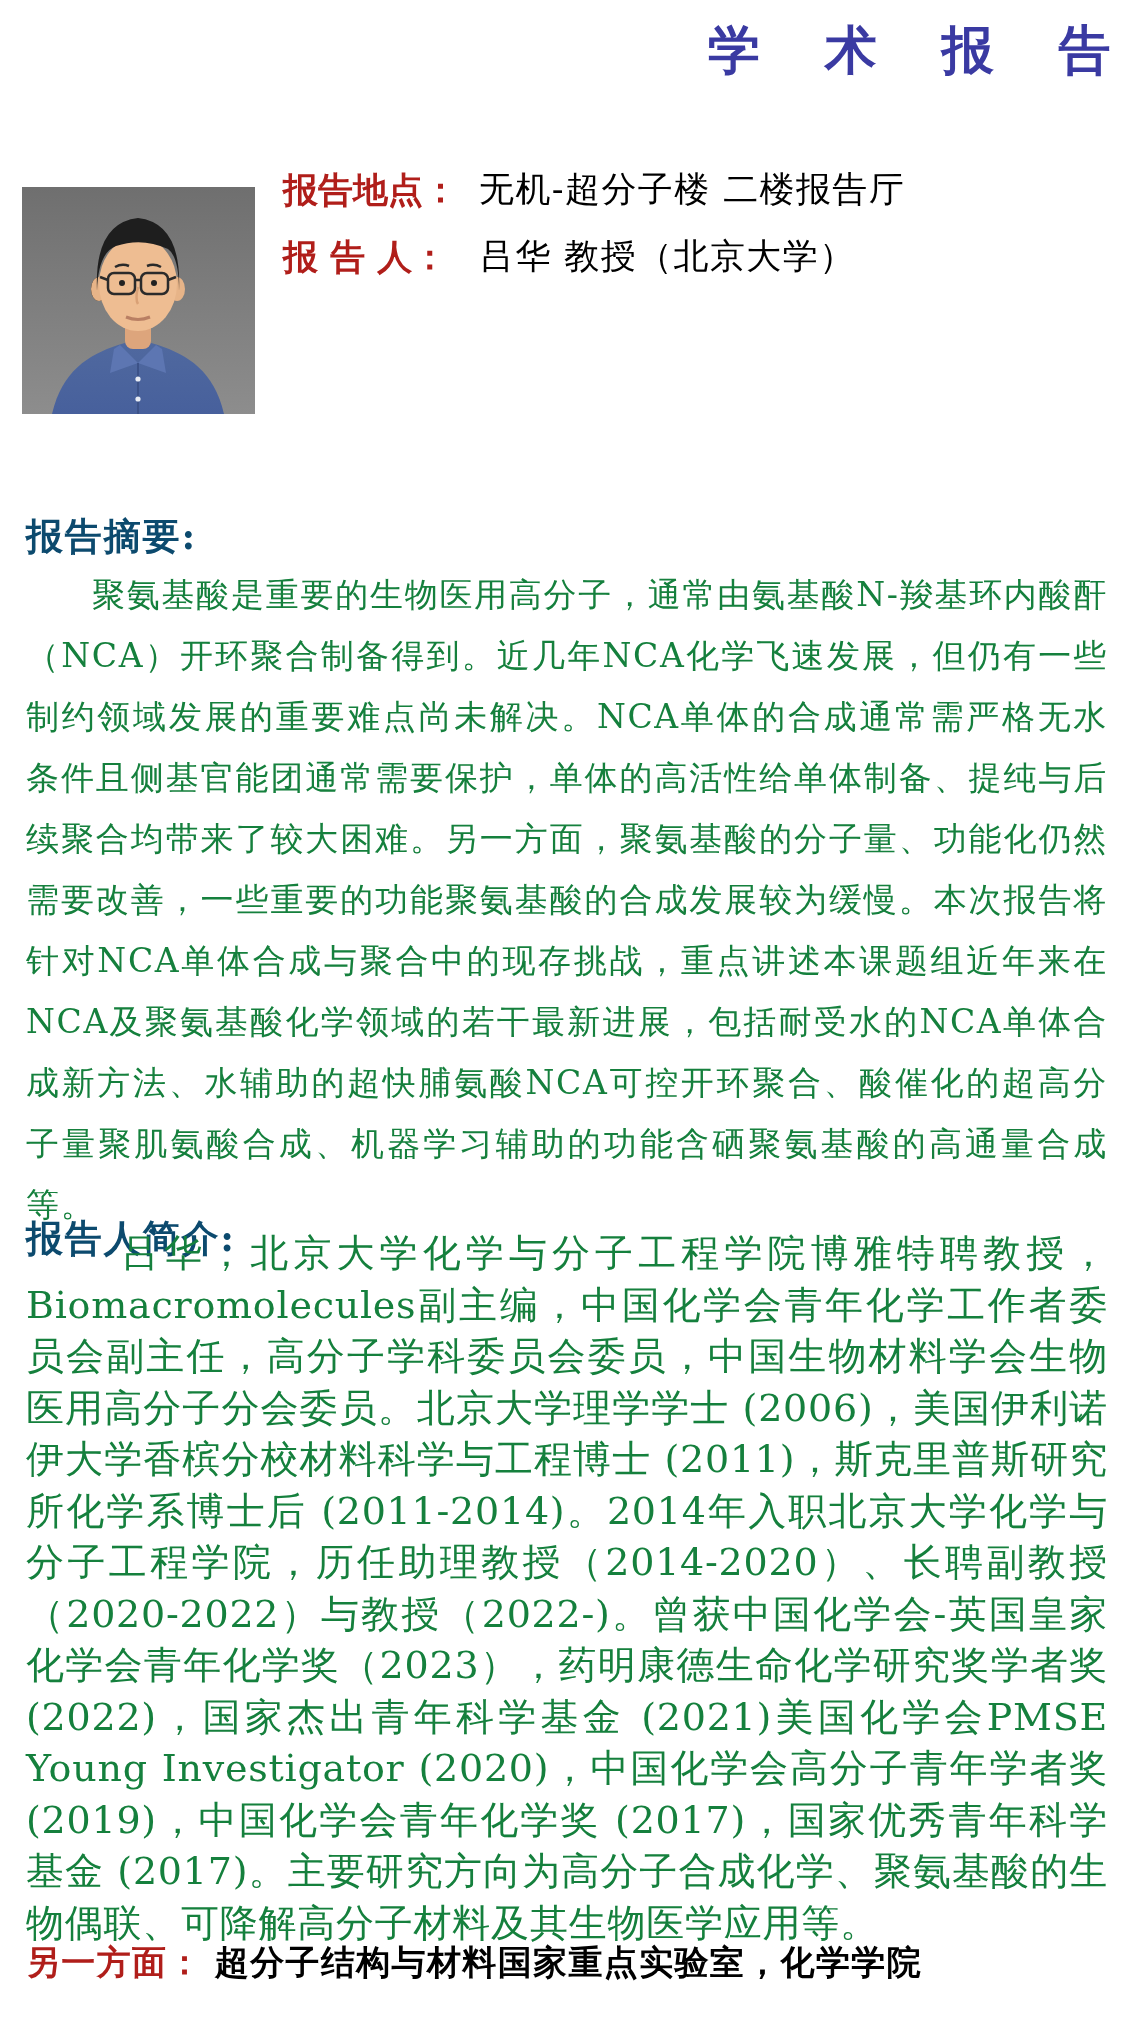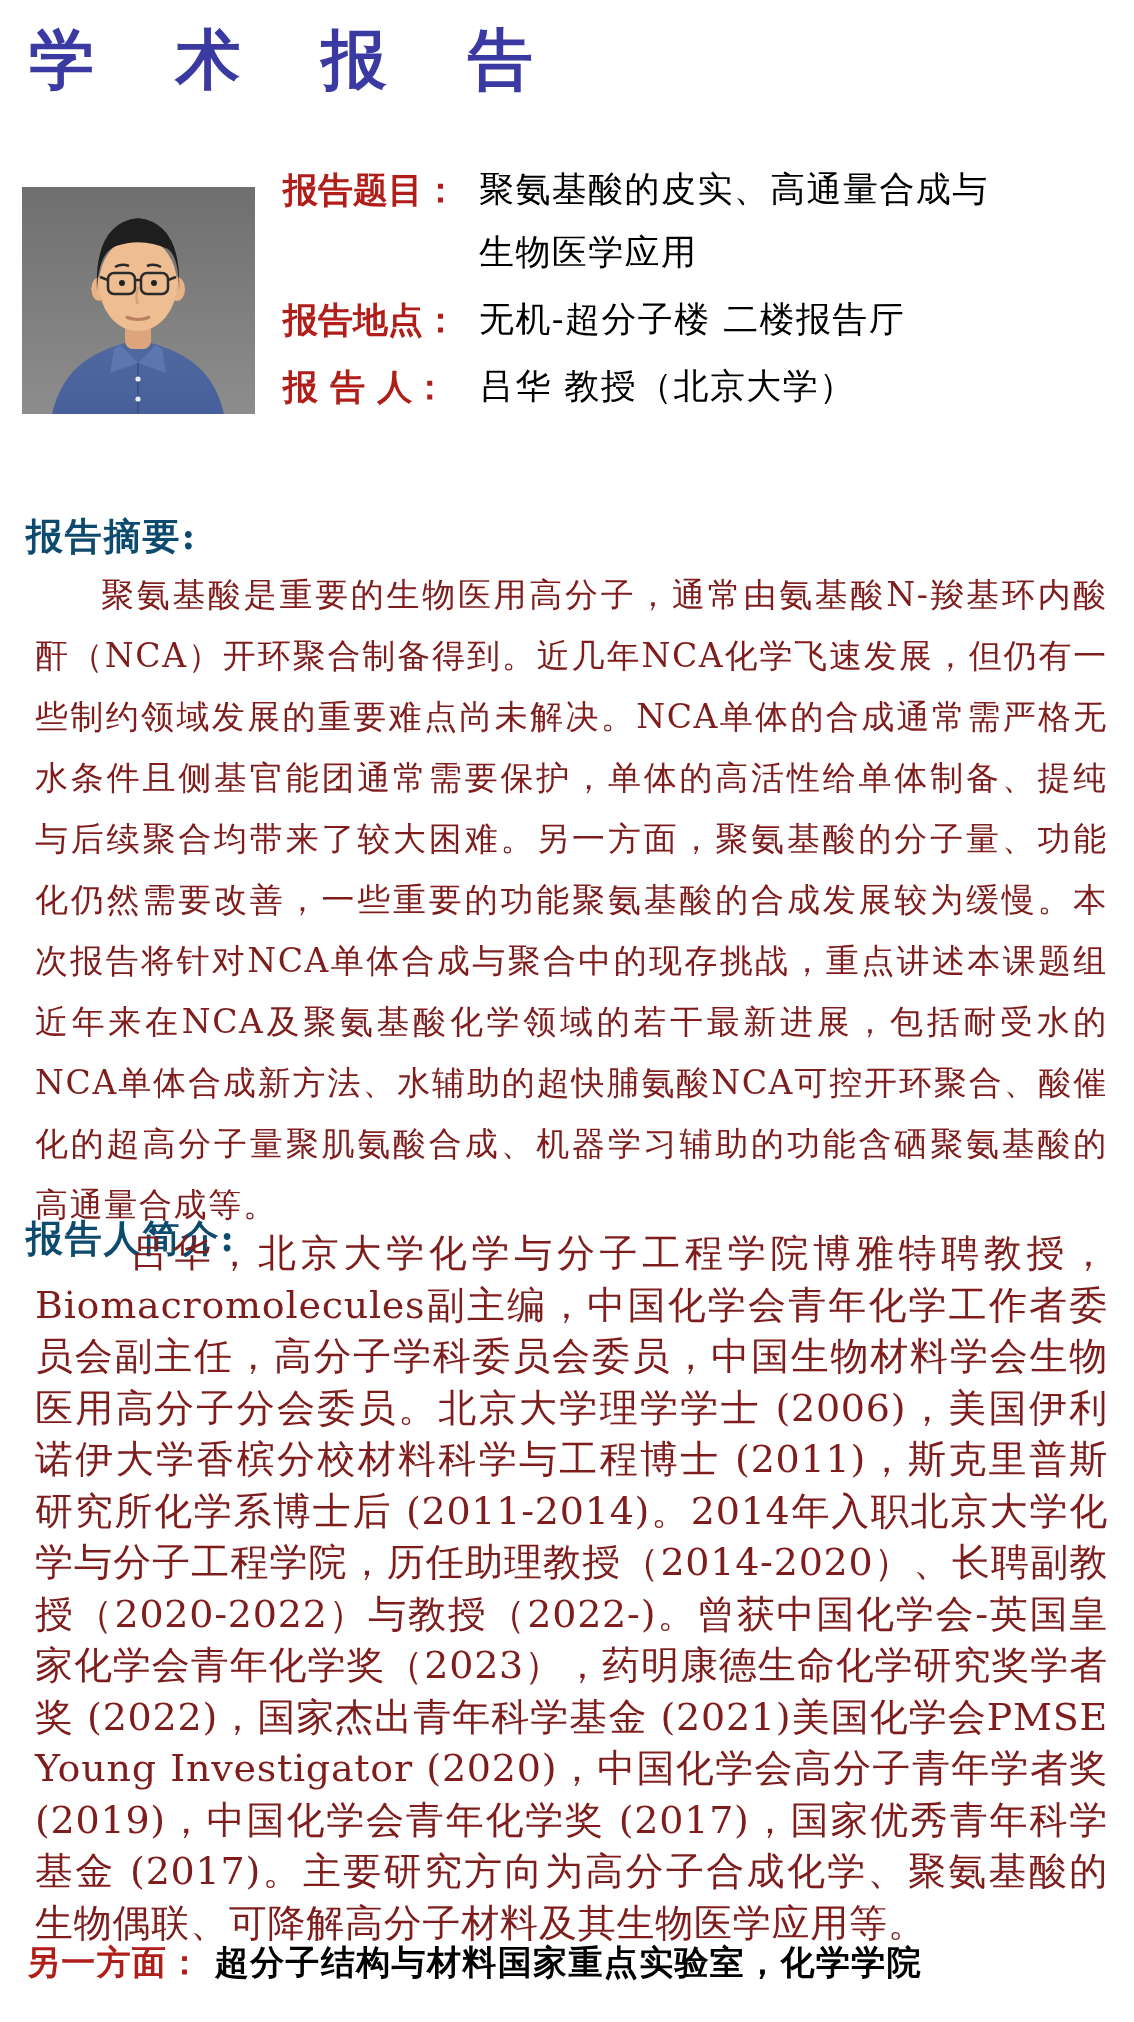--- a/index.html
+++ b/index.html
@@ -7,23 +7,23 @@
   body {
     position:relative;
     width:1134px; height:2022px;
     overflow:hidden;
     font-family:"DejaVu Serif","Liberation Serif",serif;
     color:#111111;
   }
 
   .main-title{
     position:absolute; top:16px; left:0; right:0;
-    text-align:left;
+    text-align:right;
     font-family:"DejaVu Sans","Liberation Sans",sans-serif;
-    font-size:65px; font-weight:900;
+    font-size:52px; font-weight:900;
     letter-spacing:0.45em; text-indent:0.45em;
     color:#3A3AA2;
   }
 
   .photo-wrap{
     position:absolute; left:22px; top:187px;
     width:233px; height:227px; overflow:hidden;
   }
   .photo-wrap svg{ display:block; width:100%; height:100%; }
 
@@ -46,22 +46,22 @@
   .sec-heading{
     position:absolute; left:26px;
     color:#0c4a6e; font-weight:700; font-size:37px;
     letter-spacing:0.05em;
   }
   .abstract-heading{ top:512px; }
   .bio-heading{ top:1214px;text-align:center; }
 
   .para{
     position:absolute; left:26px; right:26px;
-    color:#7f1d1d;
-    text-align:justify; text-justify:inter-character;margin-left:9px;
+    color:#15803d;
+    text-align:justify; text-justify:inter-character;
   }
   .abstract-body{
     top:564px;
     font-size:33px; line-height:61px;
     letter-spacing:0.05em;
     text-indent:2em;
   }
   .bio-body{
     top:1228px;
     font-size:38px; line-height:51.5px;
@@ -131,27 +131,20 @@
         <path d="M93 80 Q100 76 107 79" stroke="#2a2a2a" stroke-width="2.5" fill="none"></path>
         <path d="M125 79 Q132 76 139 80" stroke="#2a2a2a" stroke-width="2.5" fill="none"></path>
         <path d="M116 100 Q113 112 116 117" stroke="#d9a176" stroke-width="2.5" fill="none"></path>
         <path d="M104 130 Q116 135 128 130" stroke="#b97f63" stroke-width="3" fill="none"></path>
       </g>
     </svg>
   </div>
 
   <div class="info">
     <div class="field">
-      <span class="label">报告题目：</span>
-      <span class="value">
-        <span class="vline">聚氨基酸的皮实、高通量合成与</span>
-        <span class="vline">生物医学应用</span>
-      </span>
-    </div>
-    <div class="field">
       <span class="label">报告地点：</span>
       <span class="value">无机-超分子楼 二楼报告厅</span>
     </div>
     <div class="field">
       <span class="label">报 告 人：</span>
       <span class="value">吕华 教授（北京大学）</span>
     </div>
   </div>
 
   <h2 class="sec-heading abstract-heading">报告摘要:</h2>

